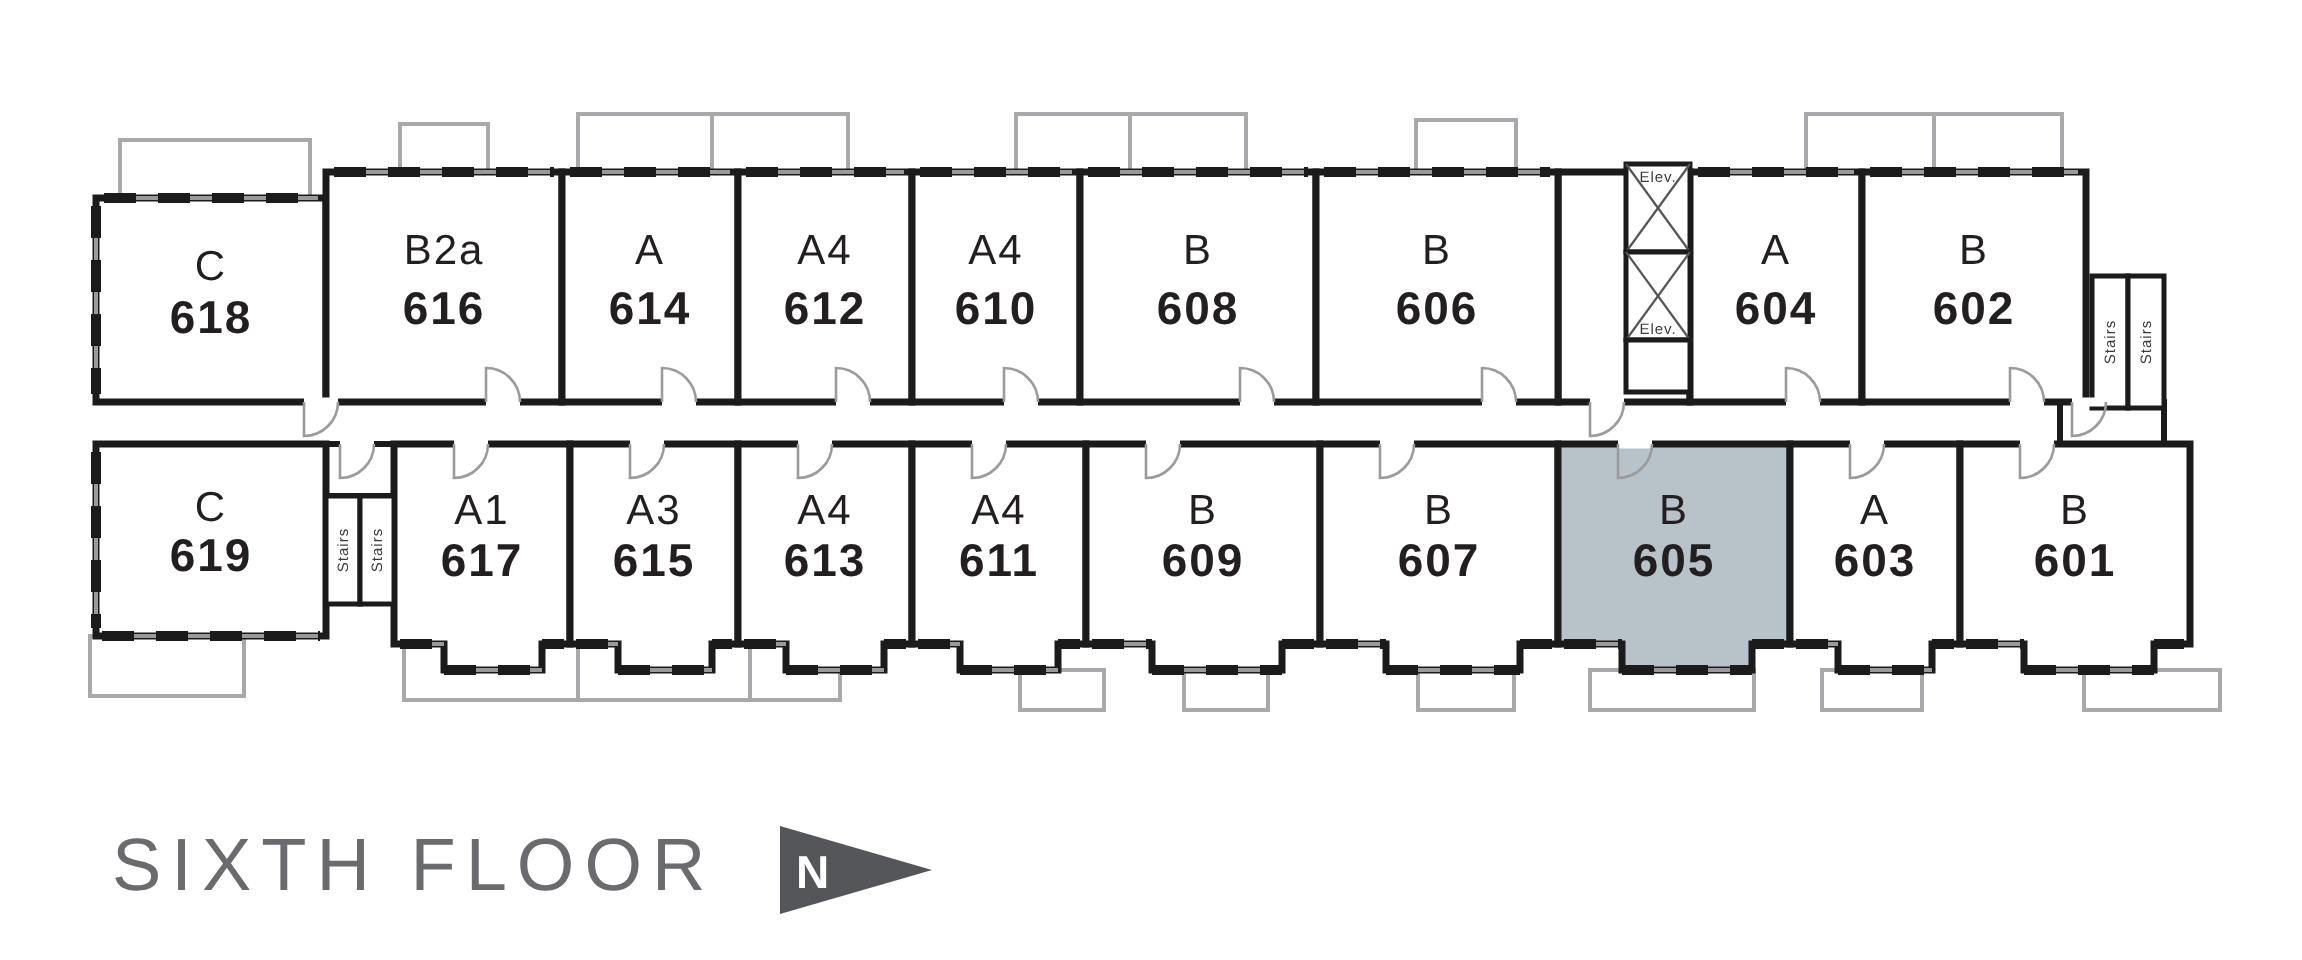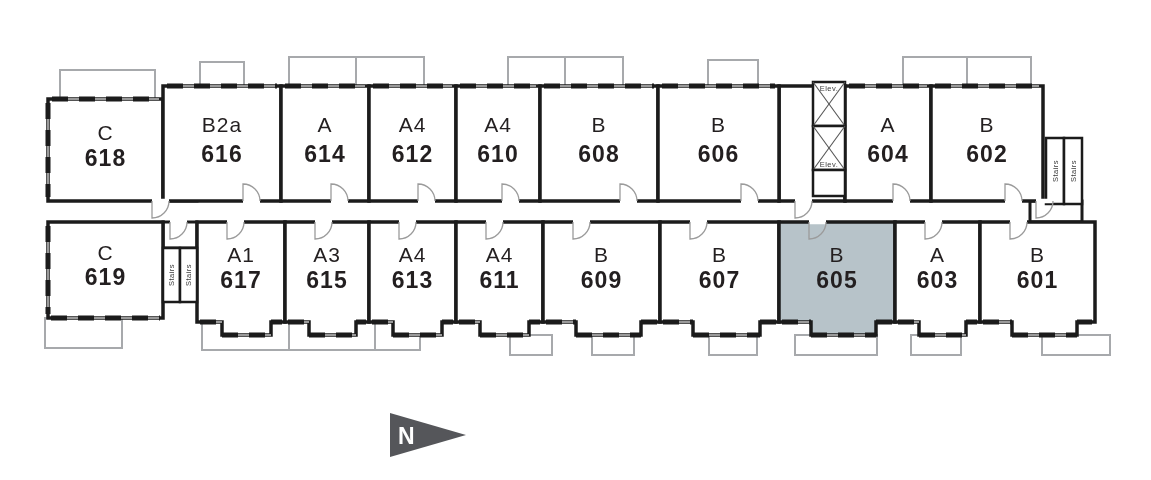--- a/index.html
+++ b/index.html
@@ -295,18 +295,19 @@
       <g>
         <line x1="795" y1="201" x2="812" y2="201" stroke="#ffffff" stroke-width="4.5"></line>
         <path d="M795,201 L795,218 A17,17 0 0 0 812,201" fill="none" stroke="#9b9b9b" stroke-width="1.3"></path>
       </g>
       <g>
         <line x1="1036" y1="201" x2="1053" y2="201" stroke="#ffffff" stroke-width="4.5"></line>
         <path d="M1036,201 L1036,218 A17,17 0 0 0 1053,201" fill="none" stroke="#9b9b9b" stroke-width="1.3"></path>
       </g>
     </svg>
 
+  <div class="page-title">SIXTH FLOOR</div>
 
   <svg class="north" viewBox="0 0 92 54" xmlns="http://www.w3.org/2000/svg">
     <polygon points="5,4 5,48 81,26" fill="#55565a"></polygon>
     <text x="13" y="35">N</text>
   </svg>
 </div>
 
 </body></html>

